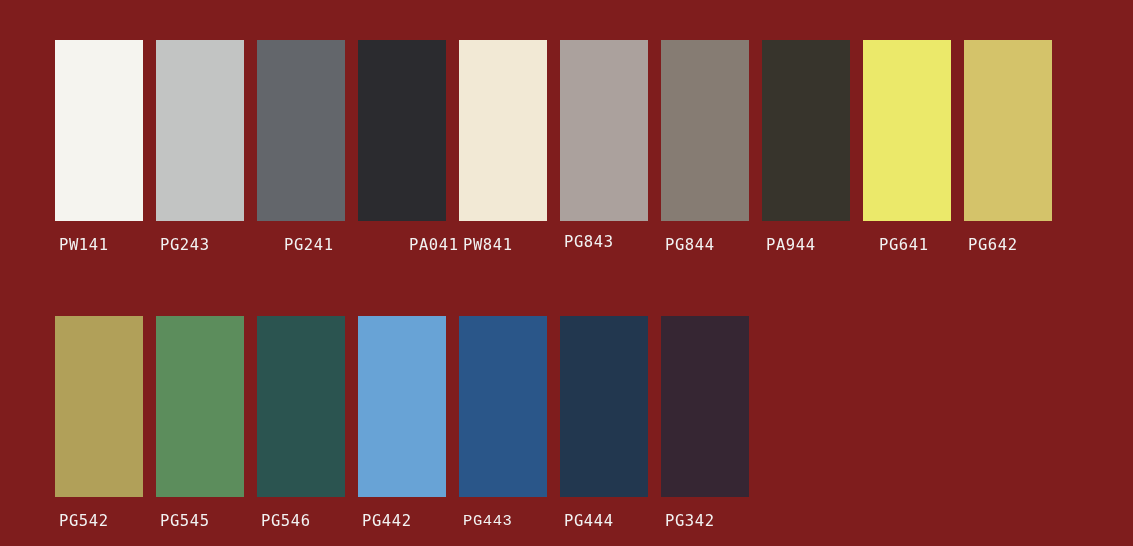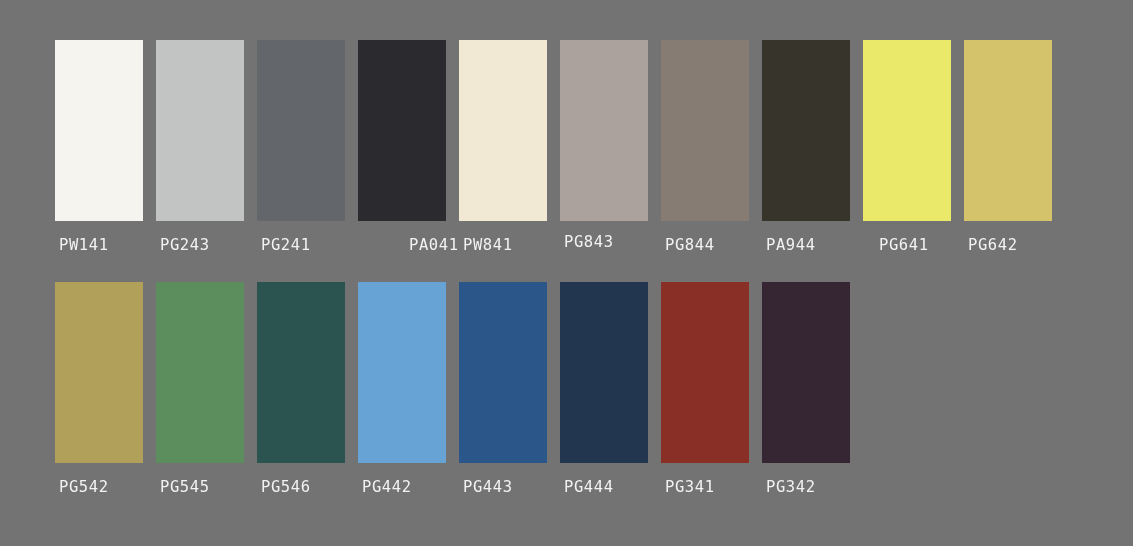--- a/index.html
+++ b/index.html
@@ -27,21 +27,21 @@
   .swatch-row {
     position: relative;
     display: flex;
     width: 1133px;
     padding-left: 55px;
     padding-right: 50px;
     gap: 13px;
   }
 
   .swatch-row.row-1 { margin-top: 0px; }
-  .swatch-row.row-2 { margin-top: 28px; }
+  .swatch-row.row-2 { margin-top: 62px; }
 
   .swatch-cell {
     position: relative;
     width: 88px;
     flex: 0 0 88px;
     display: flex;
     flex-direction: column;
     align-items: flex-start;
   }
 
@@ -59,34 +59,34 @@
     letter-spacing: 0.6px;
     color: #f2f2f2;
     white-space: nowrap;
     padding-left: 4px;
     font-weight: 400;
   }
 </style>
 </head>
 <body>
 
-<div id="palette-board" style="background: #737373;">
+<div id="palette-board" style="background: #7f1d1d;">
 
   <div class="swatch-row row-1">
       <div class="swatch-cell">
         <div class="swatch-chip" style="background: rgb(245, 244, 239);"></div>
         <div class="swatch-label" style="color: rgb(242, 242, 242);">PW141</div>
       </div>
       <div class="swatch-cell">
         <div class="swatch-chip" style="background: rgb(194, 196, 195);"></div>
         <div class="swatch-label" style="color: rgb(242, 242, 242);">PG243</div>
       </div>
       <div class="swatch-cell">
         <div class="swatch-chip" style="background: rgb(99, 102, 107);"></div>
-        <div class="swatch-label" style="color: rgb(242, 242, 242);">PG241</div>
+        <div class="swatch-label" style="color: rgb(242, 242, 242); margin-left: 23px;">PG241</div>
       </div>
       <div class="swatch-cell">
         <div class="swatch-chip" style="background: rgb(43, 43, 47);"></div>
         <div class="swatch-label" style="color: rgb(242, 242, 242); margin-left: 47px;">PA041</div>
       </div>
       <div class="swatch-cell">
         <div class="swatch-chip" style="background: rgb(242, 233, 213);"></div>
         <div class="swatch-label" style="color: rgb(242, 242, 242);">PW841</div>
       </div>
       <div class="swatch-cell">
@@ -122,29 +122,25 @@
       <div class="swatch-cell">
         <div class="swatch-chip" style="background: rgb(43, 84, 80);"></div>
         <div class="swatch-label" style="color: rgb(242, 242, 242); text-align: right;">PG546</div>
       </div>
       <div class="swatch-cell">
         <div class="swatch-chip" style="background: rgb(104, 163, 214);"></div>
         <div class="swatch-label" style="color: rgb(242, 242, 242);">PG442</div>
       </div>
       <div class="swatch-cell">
         <div class="swatch-chip" style="background: rgb(42, 86, 137);"></div>
-        <div class="swatch-label" style="color: rgb(242, 242, 242);">PG443</div>
+        <div class="swatch-label" style="color: rgb(242, 242, 242); font-family: Liberation Mono, monospace;">PG443</div>
       </div>
       <div class="swatch-cell">
         <div class="swatch-chip" style="background: rgb(34, 55, 79);"></div>
         <div class="swatch-label" style="color: rgb(242, 242, 242);">PG444</div>
-      </div>
-      <div class="swatch-cell">
-        <div class="swatch-chip" style="background: rgb(138, 47, 38);"></div>
-        <div class="swatch-label" style="color: rgb(242, 242, 242);">PG341</div>
       </div>
       <div class="swatch-cell">
         <div class="swatch-chip" style="background: rgb(54, 38, 51);"></div>
         <div class="swatch-label" style="color: rgb(242, 242, 242);">PG342</div>
       </div>
     </div>
 
 </div>
 
 </body></html>

